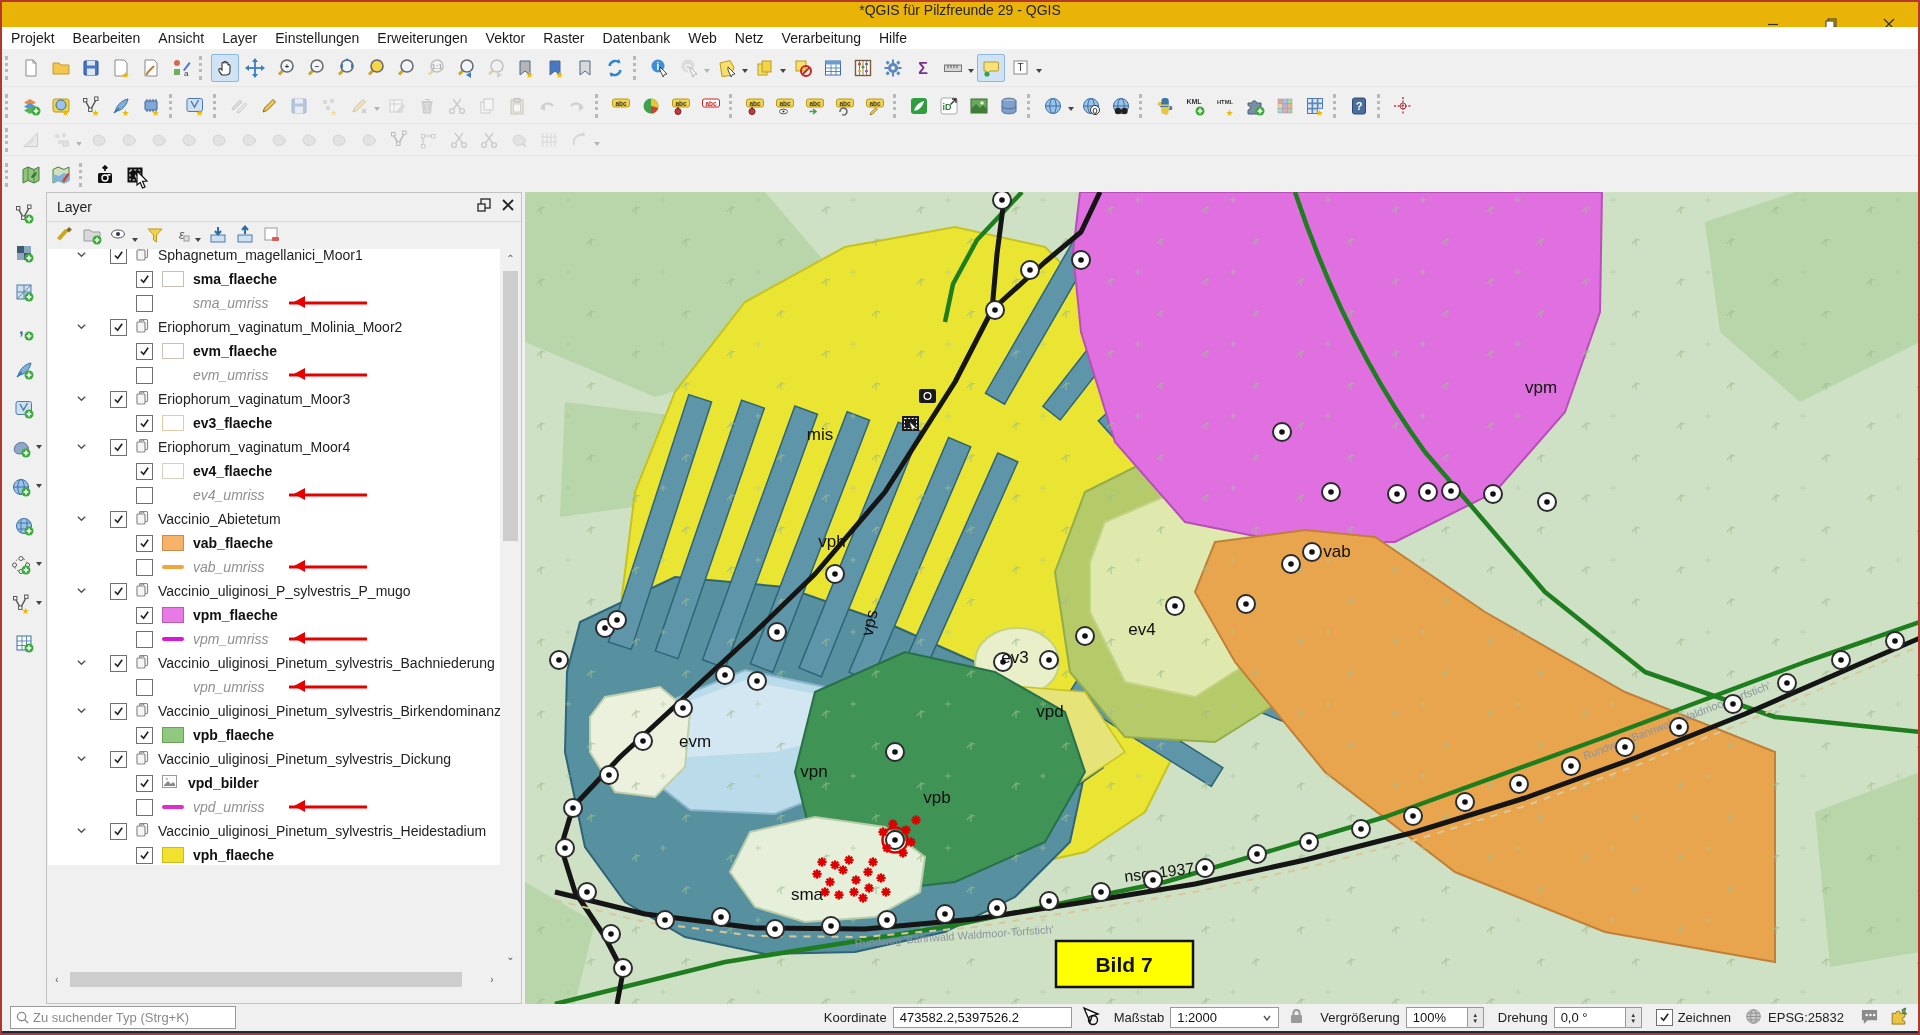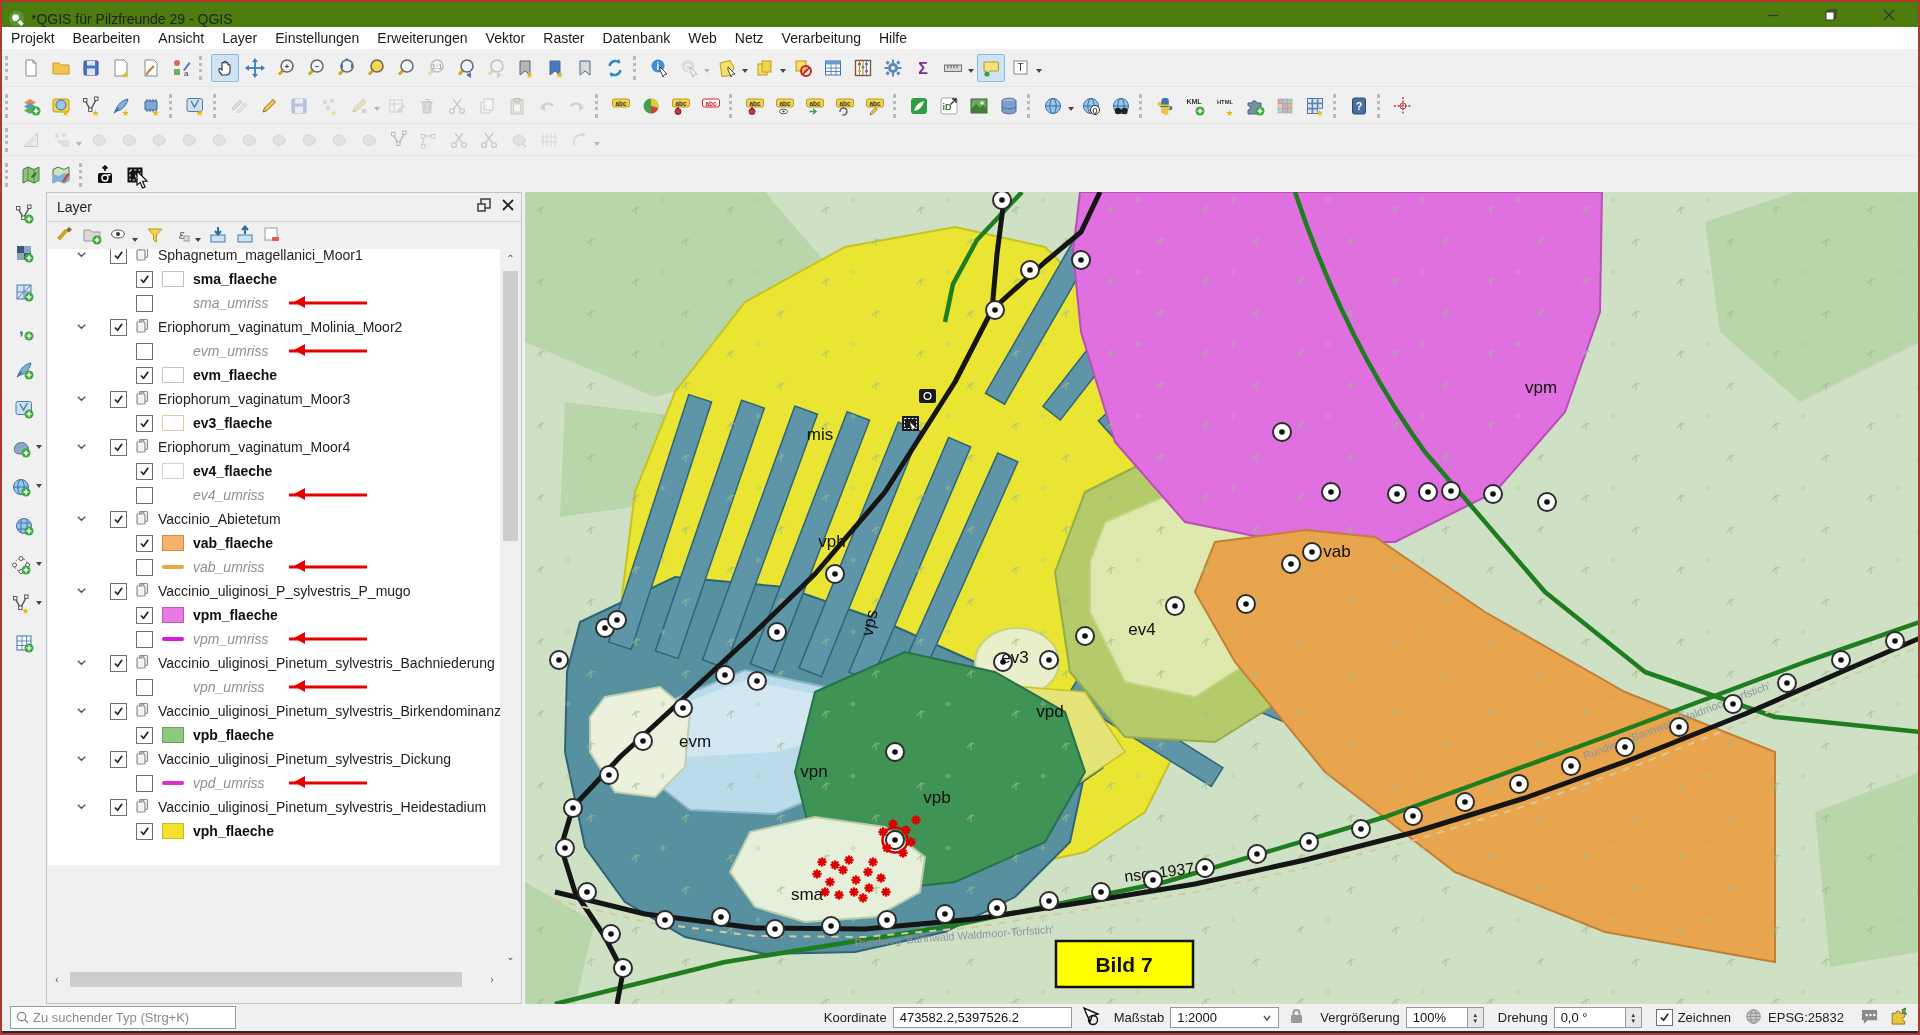--- a/index.html
+++ b/index.html
@@ -1,21 +1,21 @@
 <!DOCTYPE html>
 <html><head>
 <meta charset="utf-8">
 <style>
   html,body{margin:0;padding:0;background:#444;}
   #win{position:relative;width:1920px;height:1035px;background:#f0f0f0;
        border:2px solid #b0382e;box-sizing:border-box;overflow:hidden;
        font-family:"Liberation Sans",sans-serif;color:#1a1a1a;}
   
-  #titlebar{position:absolute;left:0;top:0;width:100%;height:25px;background:#4d7c0f;
-            display:flex;align-items:flex-end;}
+  #titlebar{position:absolute;left:0;top:0;width:100%;height:25px;background:#eab308;
+            display:flex;align-items:center;flex-direction:column;}
   #qgislogo{width:17px;height:17px;margin:0 6px 0 6px;}
   #wintitle{font-size:14px;color:#222;}
   #wincontrols{margin-left:auto;display:flex;height:100%;}
   .wbtn{width:58px;height:100%;display:flex;align-items:center;justify-content:center;}
   
   #menubar{position:absolute;left:0;top:25px;width:100%;height:22px;background:#ffffff;
            display:flex;align-items:center;border-bottom:1px solid #e3e3e3;}
   .menuitem{padding:0 9px;font-size:14px;color:#1a1a1a;line-height:22px;}
   
   .tbrow{position:absolute;left:0;width:100%;background:#f0f0f0;display:flex;align-items:center;}
@@ -1088,33 +1088,33 @@
               </svg>
             </span>
             <span class="gicon"><svg width="15" height="15" viewBox="0 0 15 15" fill="none" stroke="#8a8a8a" stroke-width="1.2">
                 <rect x="4.5" y="1.5" width="8" height="10" rx="1"></rect>
                 <rect x="2" y="4" width="8" height="10" rx="1" fill="#f5f5f5"></rect>
                 <path d="M6 3.5c0-2 3-2 3 0" stroke="#8a8a8a"></path>
               </svg></span>
             <span class="glabel">Eriophorum_vaginatum_Molinia_Moor2</span>
           </div>
           <div class="trow">
-            <span class="cb ccheck"></span>
-            <span class="noswatch"></span>
-            <span class="llabel umr">evm_umriss</span>
-            <span class="redarrow"></span>
-          </div>
-          <div class="trow">
             <span class="cb ccheck">
               <svg width="11" height="11" viewBox="0 0 12 12">
                 <path d="M2 6l3 3 5-7" fill="none" stroke="#222" stroke-width="1.8"></path>
               </svg>
             </span>
             <span class="swatch" style="background:#ffffff;border:1px solid #c9c2b8"></span>
             <span class="llabel bold">evm_flaeche</span>
+          </div>
+          <div class="trow">
+            <span class="cb ccheck"></span>
+            <span class="noswatch"></span>
+            <span class="llabel umr">evm_umriss</span>
+            <span class="redarrow"></span>
           </div>
           <div class="trow">
             <span class="chev"><svg width="11" height="11" viewBox="0 0 12 12">
                 <path d="M2 4l4 4 4-4" fill="none" stroke="#555" stroke-width="1.6"></path>
               </svg></span>
             <span class="cb gcheck">
               <svg width="11" height="11" viewBox="0 0 12 12">
                 <path d="M2 6l3 3 5-7" fill="none" stroke="#222" stroke-width="1.8"></path>
               </svg>
             </span>
@@ -1282,20 +1282,33 @@
               <svg width="11" height="11" viewBox="0 0 12 12">
                 <path d="M2 6l3 3 5-7" fill="none" stroke="#222" stroke-width="1.8"></path>
               </svg>
             </span>
             <span class="gicon"><svg width="15" height="15" viewBox="0 0 15 15" fill="none" stroke="#8a8a8a" stroke-width="1.2">
                 <rect x="4.5" y="1.5" width="8" height="10" rx="1"></rect>
                 <rect x="2" y="4" width="8" height="10" rx="1" fill="#f5f5f5"></rect>
                 <path d="M6 3.5c0-2 3-2 3 0" stroke="#8a8a8a"></path>
               </svg></span>
             <span class="glabel">Vaccinio_uliginosi_Pinetum_sylvestris_Dickung</span>
+          </div>
+          <div class="trow">
+            <span class="cb ccheck">
+              <svg width="11" height="11" viewBox="0 0 12 12">
+                <path d="M2 6l3 3 5-7" fill="none" stroke="#222" stroke-width="1.8"></path>
+              </svg>
+            </span>
+            <span class="noswatch" style="width:17px"><svg width="15" height="13" viewBox="0 0 15 13">
+                <rect x=".5" y=".5" width="14" height="12" fill="#fff" stroke="#999"></rect>
+                <path d="M2 10l4-4 3 3 2-2 2 2v2H2z" fill="#8a8a8a"></path>
+                <circle cx="5" cy="4" r="1.2" fill="#bbb"></circle>
+              </svg></span>
+            <span class="llabel bold">vpd_bilder</span>
           </div>
           <div class="trow">
             <span class="cb ccheck"></span>
             <span class="lswatch" style="background:#e02cc8"></span>
             <span class="llabel umr">vpd_umriss</span>
             <span class="redarrow"></span>
           </div>
           <div class="trow">
             <span class="chev"><svg width="11" height="11" viewBox="0 0 12 12">
                 <path d="M2 4l4 4 4-4" fill="none" stroke="#555" stroke-width="1.6"></path>

